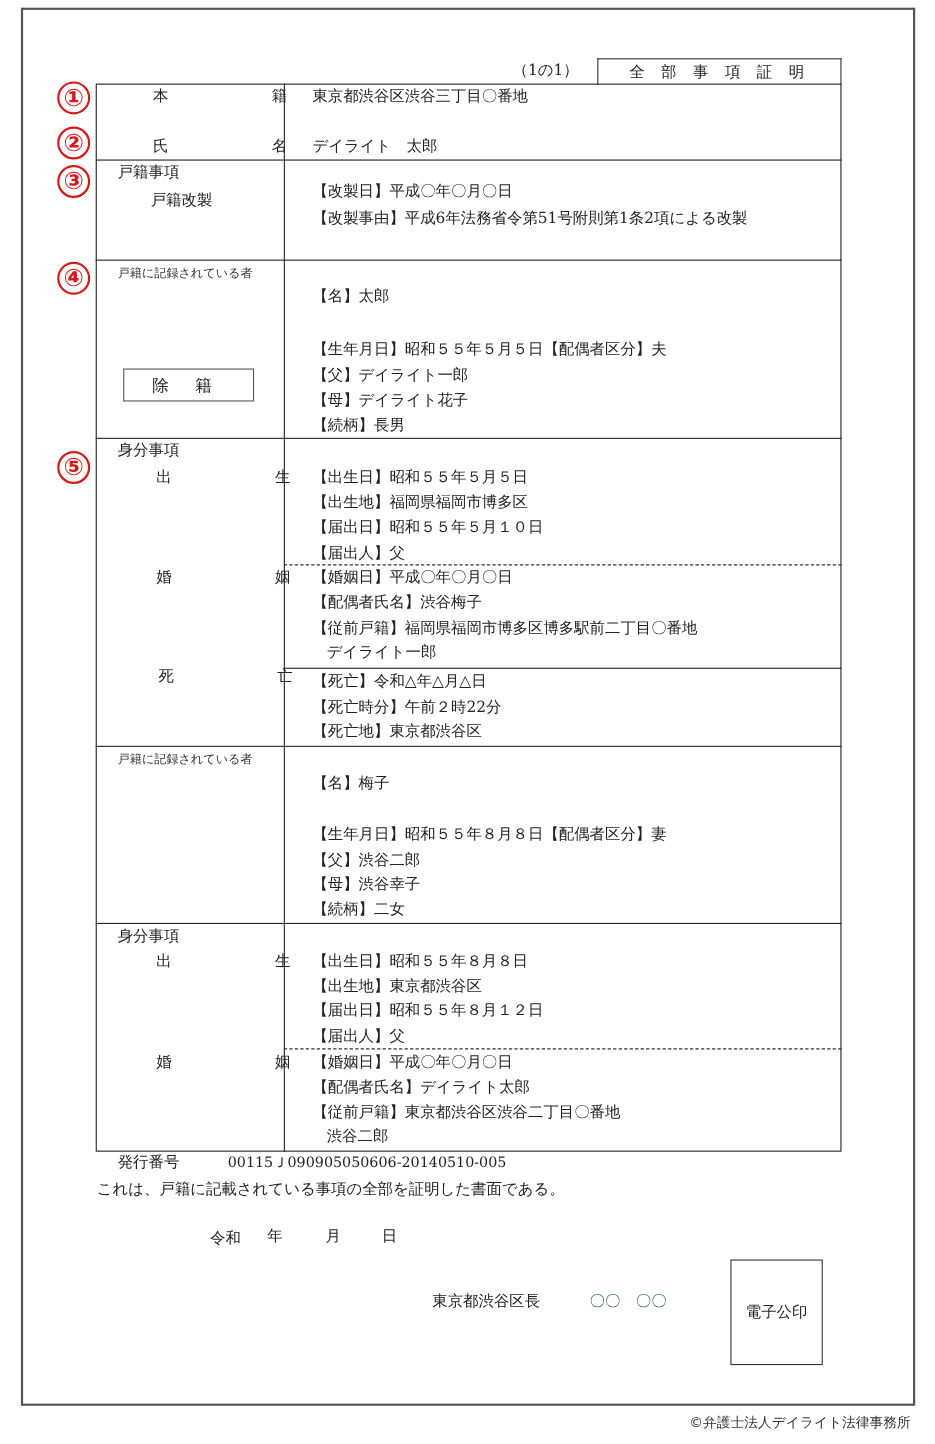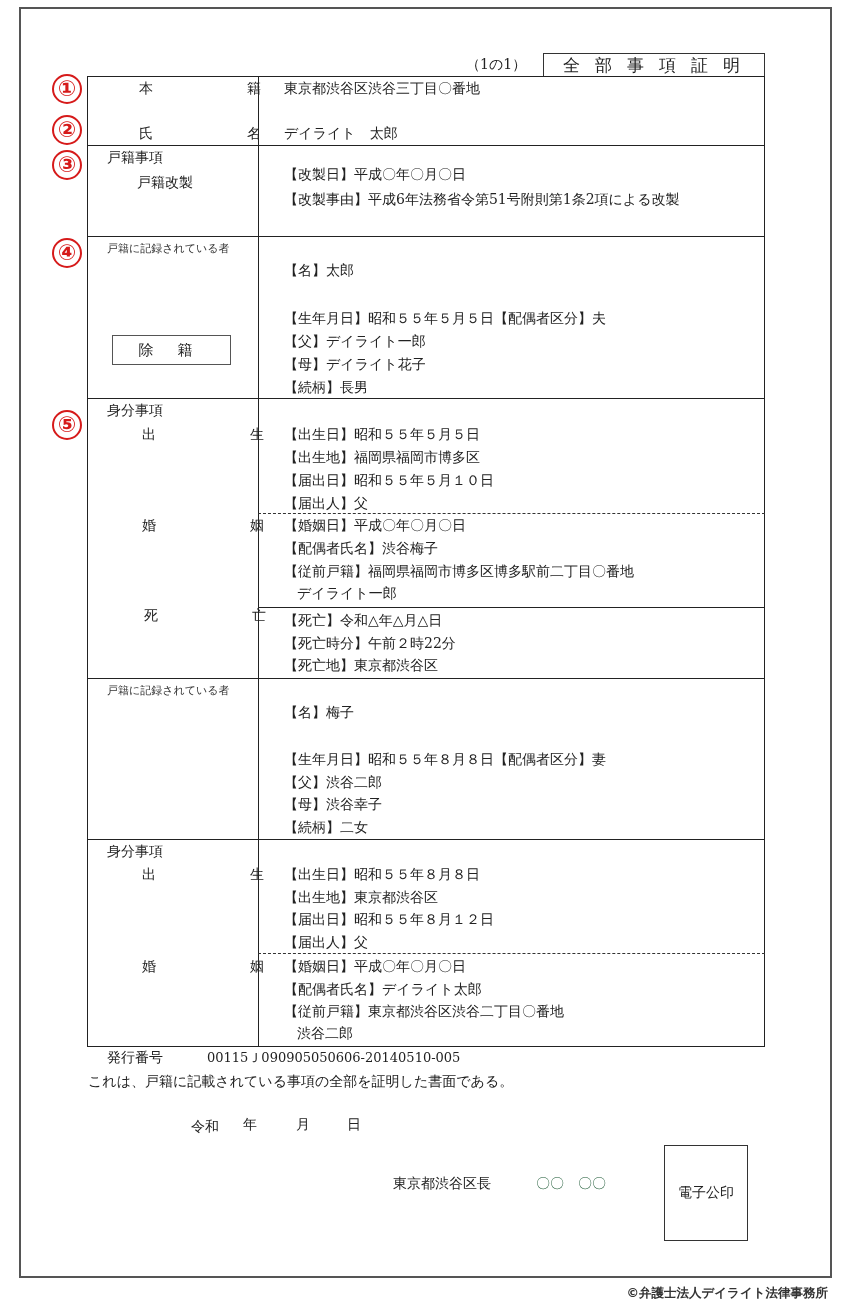--- a/index.html
+++ b/index.html
@@ -19,21 +19,21 @@
     }
     .abs { position: absolute; }
     .txt { font-size: 14px; line-height: 17px; white-space: nowrap; }
     .small { font-size: 11px; line-height: 14px; white-space: nowrap; color: #333; }
 
     .page-count { left: 466px; top: 56px; }
     .cert-box {
       left: 543px; top: 53px; width: 222px; height: 24px;
       border: 1.5px solid #333; border-bottom: none;
       display: flex; align-items: center; justify-content: center;
-      letter-spacing: 15px; font-size: 17px; padding-left: 10px;
+      letter-spacing: 15px; font-size: 14px; padding-left: 10px;
     }
 
     .table {
       position: absolute;
       left: 87px; top: 76px; width: 678px; height: 971px;
       border: 1.5px solid #222;
     }
     .hline { position: absolute; left: 87px; width: 678px; height: 0; border-top: 1.5px solid #222; }
     .hline-right { position: absolute; left: 258px; width: 507px; height: 0; border-top: 1.5px solid #222; }
     .dline { position: absolute; left: 258px; width: 507px; height: 0; border-top: 1.5px dashed #333; }
@@ -58,21 +58,21 @@
     }
     .seal-box {
       left: 664px; top: 1145px; width: 84px; height: 96px;
       border: 1.5px solid #333;
       display: flex; align-items: center; justify-content: center;
       font-size: 14px;
     }
     .copyright {
       right: 22px; top: 1285px;
       font-family: "DejaVu Sans", "Liberation Sans", sans-serif;
-      font-weight: bold; font-size: 12.5px; color: #333;
+      font-weight: normal; font-size: 12.5px; color: #333;
       white-space: nowrap;
     }
   </style>
 </head>
 <body>
 
 <div class="frame"></div>
 
 <div class="abs txt page-count">（1の1）</div>
 <div class="abs cert-box">全部事項証明</div>

